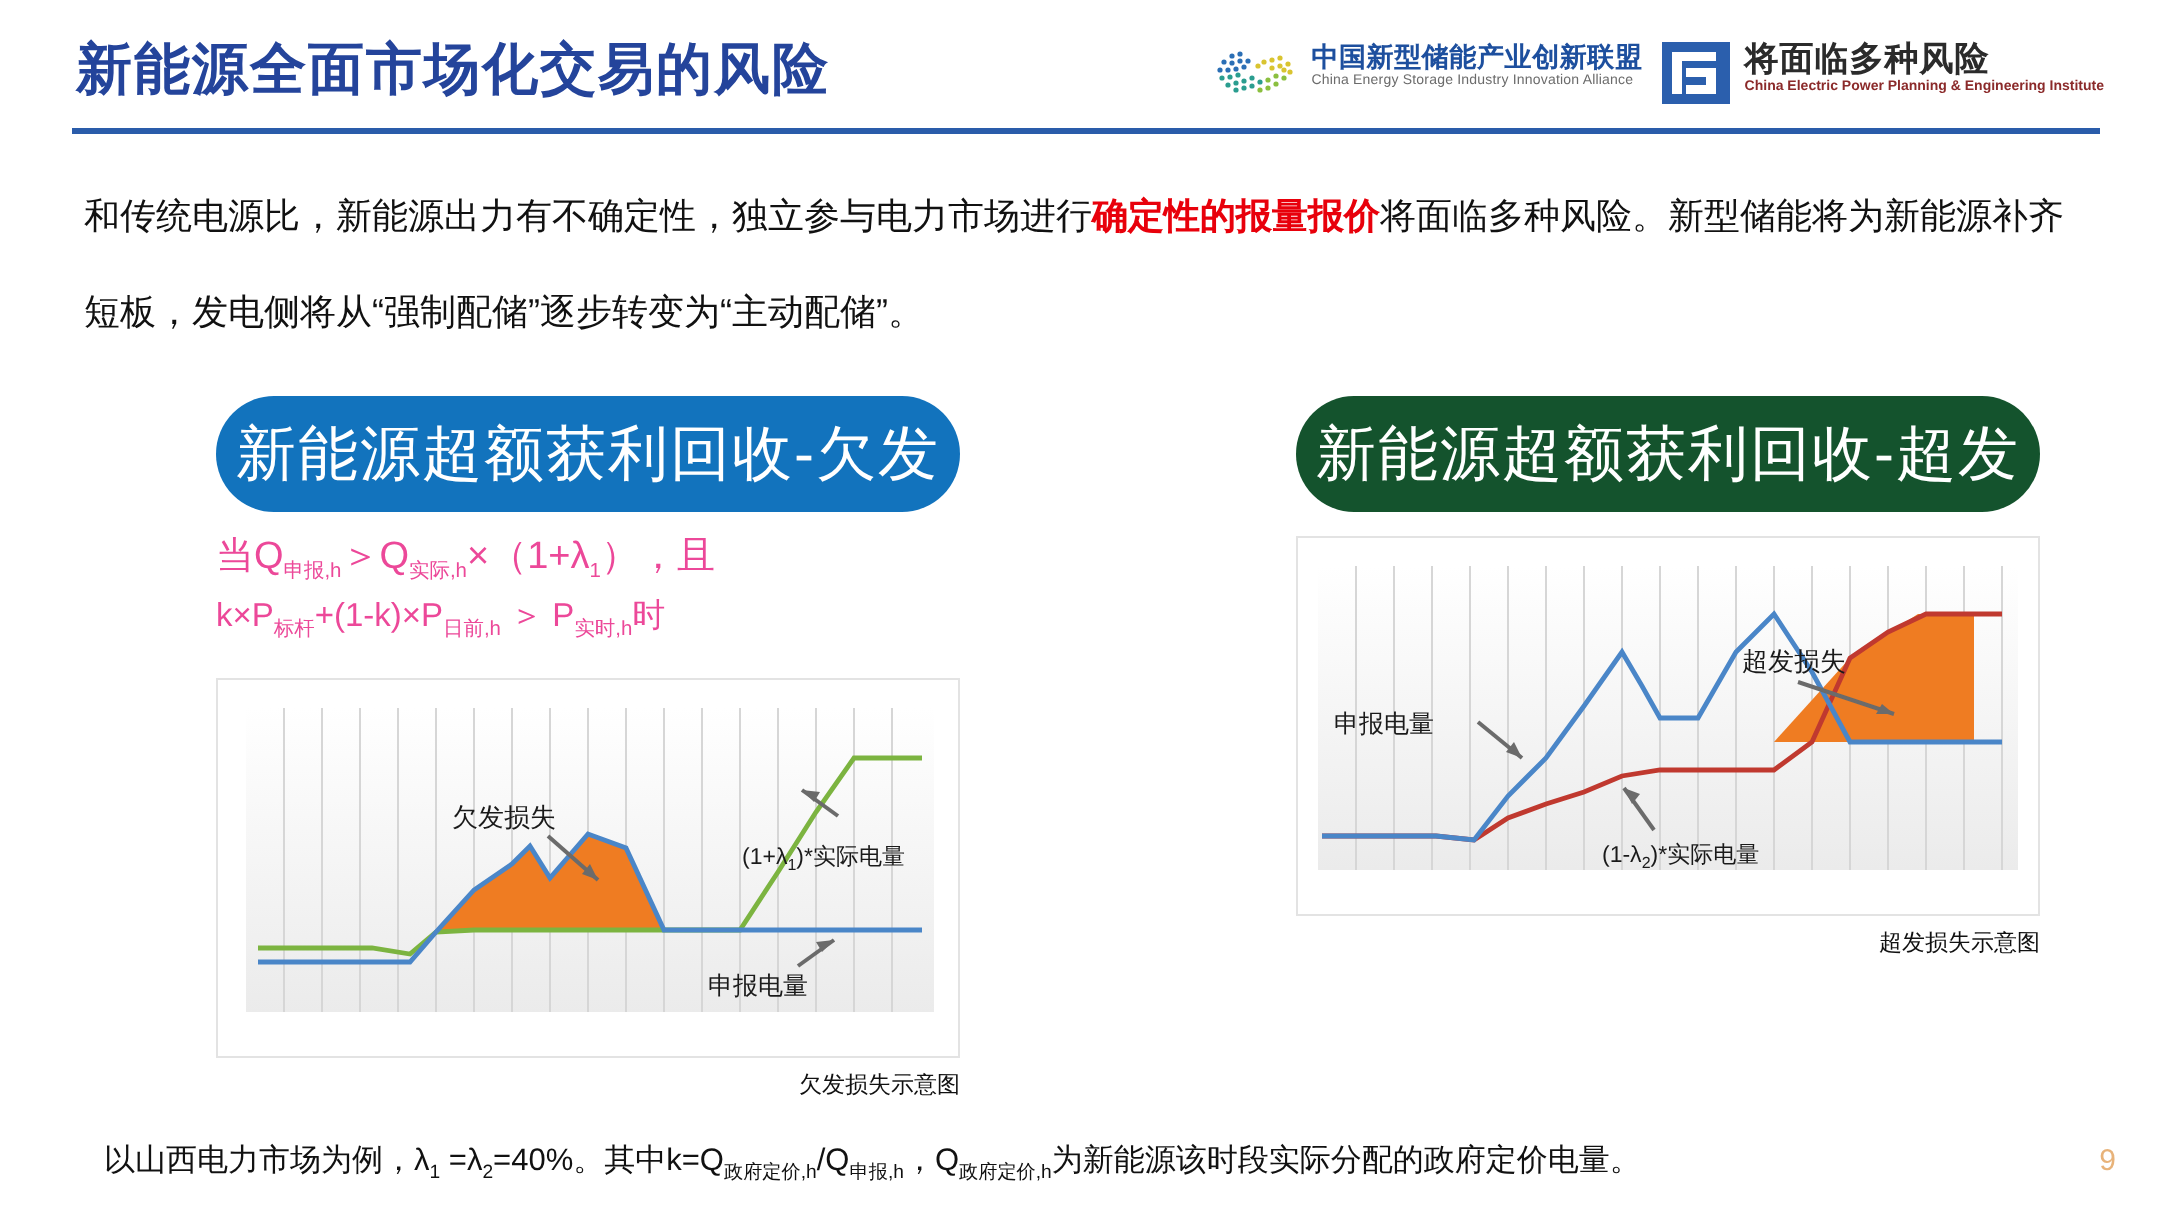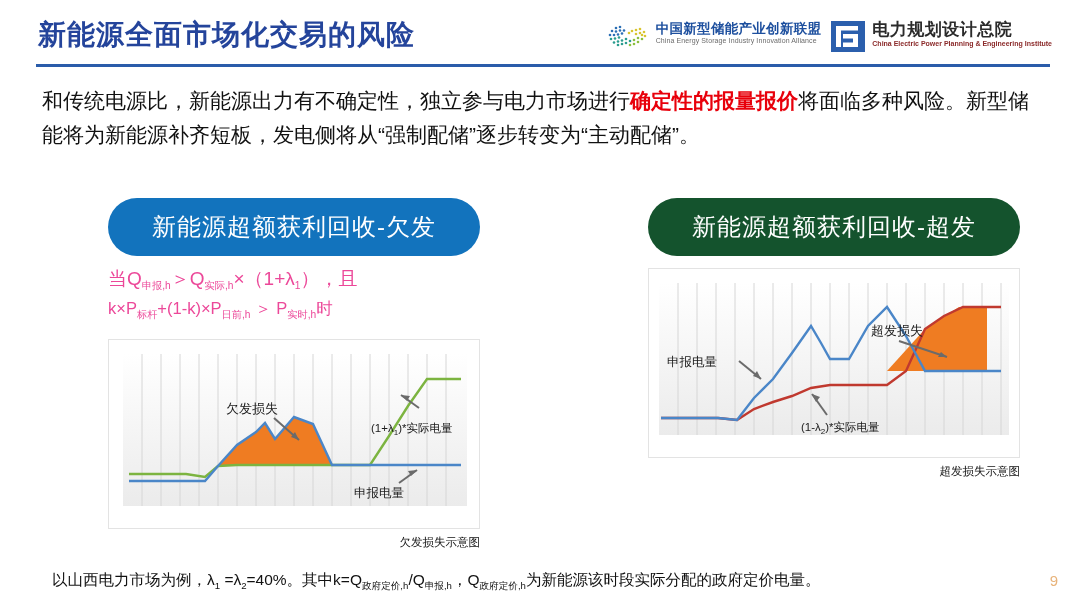--- a/index.html
+++ b/index.html
@@ -25,31 +25,31 @@
   .logo-group{display:flex;align-items:flex-start;gap:7px;}
   .logo-mark-dots{width:42px;height:30px;flex:0 0 auto;}
   .logo-text-cn{font-size:13.5px;font-weight:bold;color:#1d4f9e;letter-spacing:.3px;line-height:1.15;white-space:nowrap;}
   .logo-text-en{font-size:7px;color:#6b6b6b;letter-spacing:.1px;white-space:nowrap;line-height:1.2;}
   .logo-text-cn2{font-size:17px;font-weight:bold;color:#2b2b2b;letter-spacing:.5px;line-height:1.1;white-space:nowrap;}
   .logo-text-en2{font-size:7px;font-weight:bold;color:#8b2a2a;letter-spacing:0;white-space:nowrap;line-height:1.3;}
   .logo-sq{width:34px;height:31px;flex:0 0 auto;}
   
   .lead{
     position:absolute;left:42px;top:84px;width:1000px;
-    font-size:21px;line-height:34px;color:#111;
+    font-size:18px;line-height:48px;color:#111;
   }
   .lead .hl{color:#e8000b;font-weight:bold;}
   
   .col{position:absolute;top:198px;}
   .col-left{left:108px;width:372px;}
   .col-right{left:648px;width:372px;}
   .pill{
     height:58px;border-radius:29px;background:#1273bd;
     display:flex;align-items:center;justify-content:center;
-    color:#ffffff;font-size:24px;letter-spacing:1px;
+    color:#ffffff;font-size:30px;letter-spacing:1px;
   }
   .pill-right{background:#14532d;}
   .formula{
     margin-top:12px;font-size:16.5px;line-height:22px;color:#ec4899;
     white-space:nowrap;
   }
   .formula .big{font-size:19px;}
   sub{font-size:.62em;}
   .chartbox{
     margin-top:12px;width:372px;height:190px;
@@ -134,21 +134,21 @@
     <div class="logo-group">
       <svg class="logo-sq" viewBox="0 0 34 31">
         <rect x="0" y="0" width="34" height="31" fill="#2b5fad"></rect>
         <rect x="5" y="5" width="5" height="21" fill="#ffffff"></rect>
         <rect x="5" y="5" width="22" height="4.5" fill="#ffffff"></rect>
         <rect x="12" y="13" width="15" height="4.5" fill="#ffffff"></rect>
         <rect x="22" y="13" width="5" height="13" fill="#ffffff"></rect>
         <rect x="12" y="21.5" width="15" height="4.5" fill="#ffffff"></rect>
       </svg>
       <div>
-        <div class="logo-text-cn2">电力规划设计总院</div>
+        <div class="logo-text-cn2">将面临多种风险</div>
         <div class="logo-text-en2">China Electric Power Planning &amp; Engineering Institute</div>
       </div>
     </div>
 
   </div>
 </div>
 
 <div class="lead">
   <span>和传统电源比，新能源出力有不确定性，独立参与电力市场进行</span><span class="hl">确定性的报量报价</span><span>将面临多种风险。新型储能将为新能源补齐短板，发电侧将从“强制配储”逐步转变为“主动配储”。</span>
 </div>

